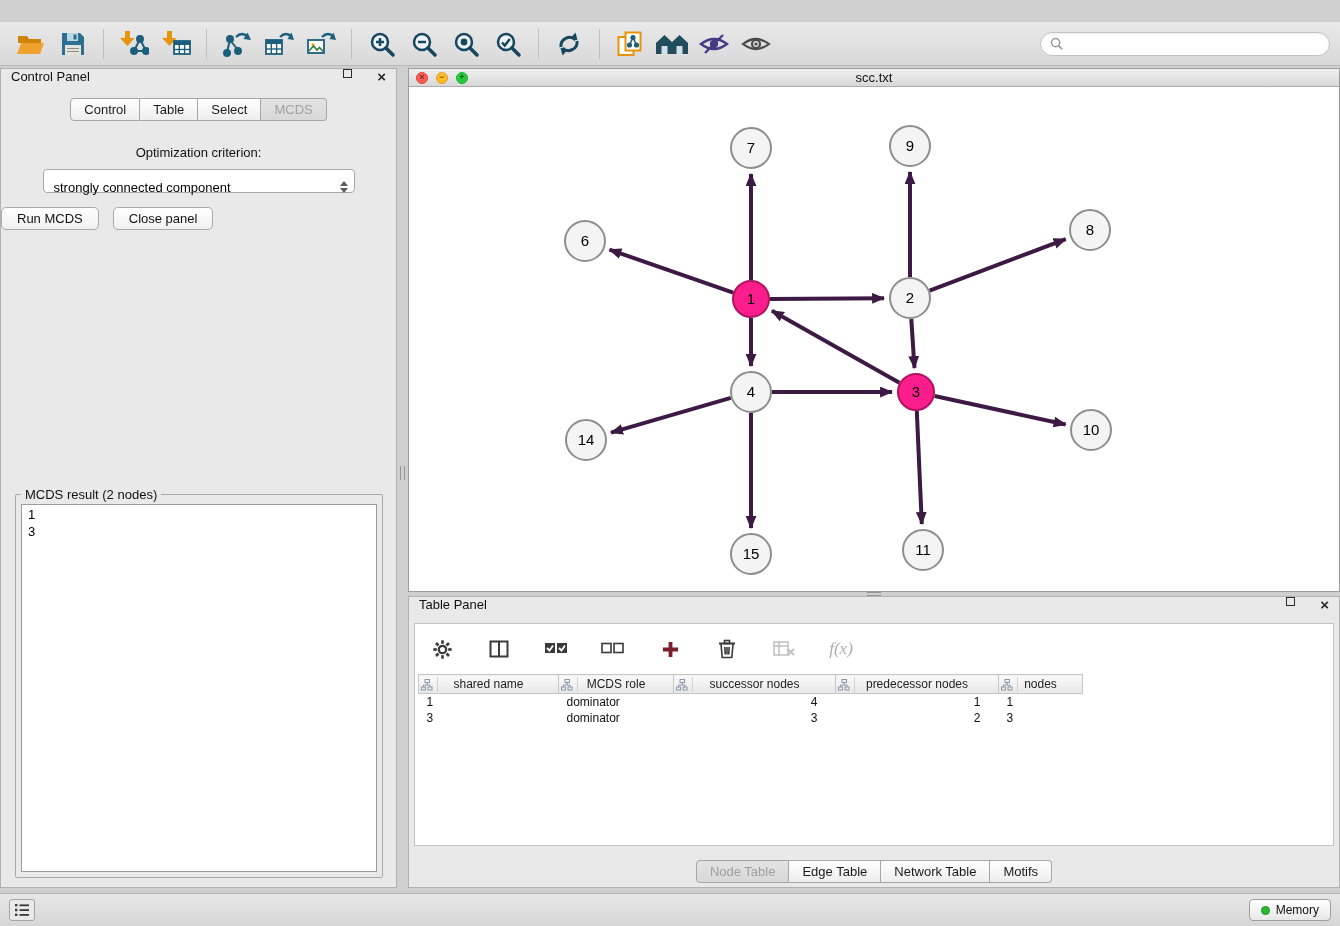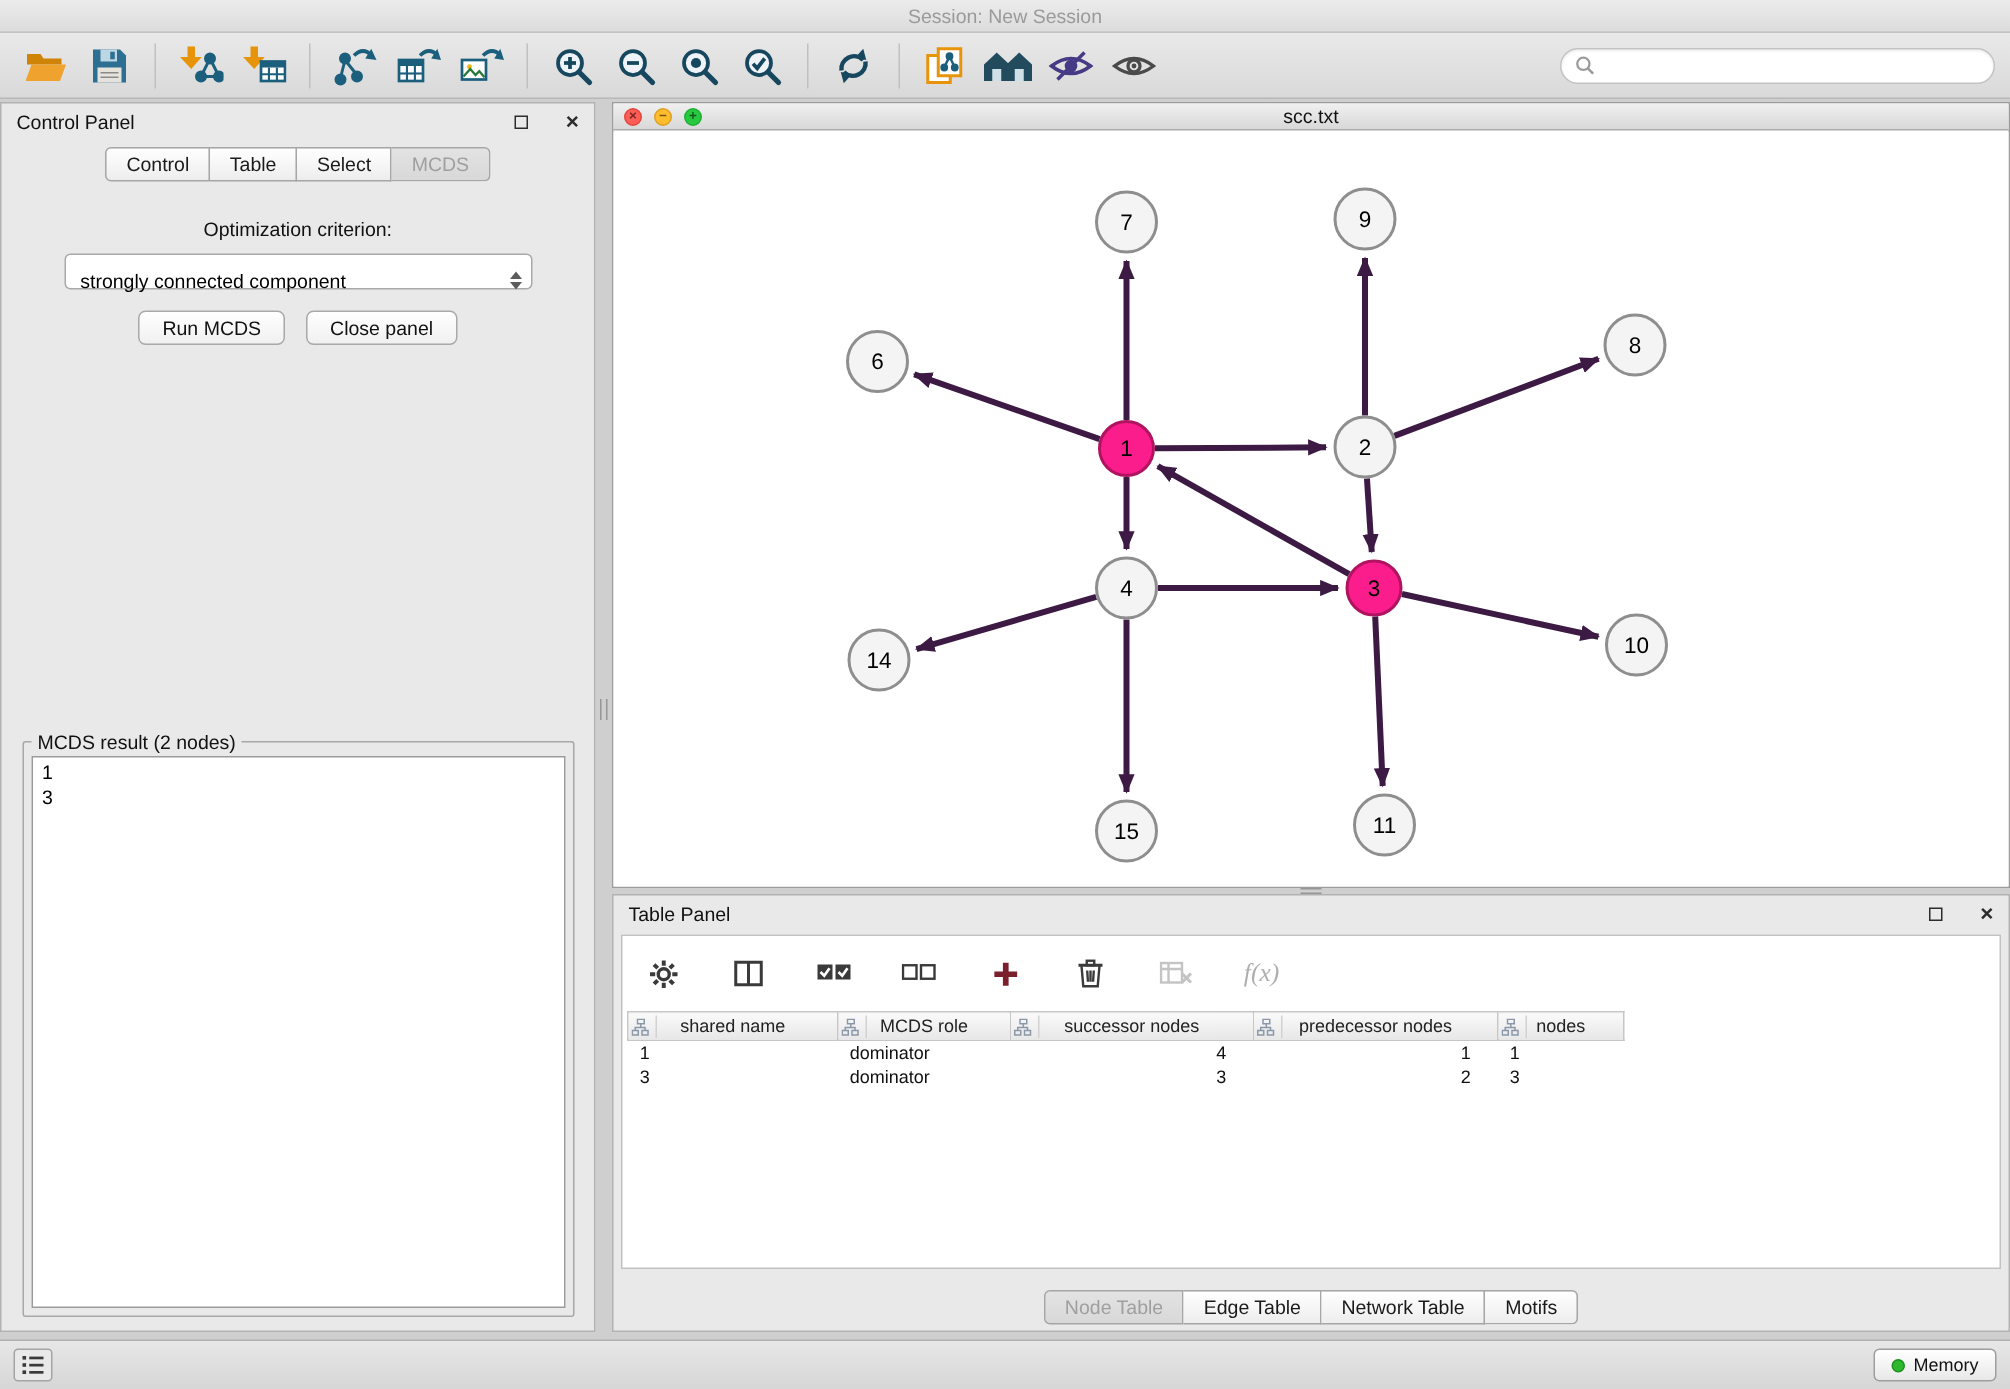--- a/index.html
+++ b/index.html
@@ -16,21 +16,21 @@
     display:flex; align-items:center; padding:0 10px; }
   .tbtn { width:36px; height:36px; display:flex; align-items:center; justify-content:center; margin:0 3px; }
   .tsep { width:1px; height:30px; background:#c0c0c0; margin:0 9px; }
   .search { margin-left:auto; width:290px; height:24px; background:#fff;
     border:1px solid #c3c3c3; border-radius:12px; display:flex; align-items:center;
     padding:0 9px; box-shadow:inset 0 1px 2px rgba(0,0,0,.08); }
   .search input { border:none; outline:none; flex:1; font-size:13px; background:transparent; margin-left:5px; }
 
   
   .panel { position:absolute; background:#e9e9e9; border:1px solid #b2b2b2; }
-  .panel-header { height:24px; display:flex; align-items:center; padding:0 10px; font-size:13px; color:#111;gap:12px; }
+  .panel-header { height:24px; display:flex; padding:0 10px; font-size:13px; color:#111;gap:12px; }
   .ph-spacer { flex:1; }
   .float-box { width:9px; height:9px; border:1.5px solid #2c2c2c; margin-right:13px; }
   .close-x { font-size:15px; font-weight:bold; color:#2c2c2c; line-height:1; }
 
   
   .tabs { display:flex; justify-content:center; }
   .tab { font-size:13px; padding:3px 13px; background:linear-gradient(#ffffff,#ededed);
     border:1px solid #a6a6a6; border-left:none; color:#1a1a1a; white-space:nowrap; }
   .tab:first-child { border-left:1px solid #a6a6a6; border-top-left-radius:4px; border-bottom-left-radius:4px; }
   .tab:last-child { border-top-right-radius:4px; border-bottom-right-radius:4px;text-align:center; }
@@ -38,21 +38,21 @@
 
   
   .control-panel { left:0; top:68px; width:397px; height:820px; }
   .cp-tabs { margin-top:5px; }
   .opt-label { text-align:center; margin-top:24px; font-size:13px; color:#111; }
   .dropdown { width:312px; margin:9px auto 0; height:24px; background:#fff; border:1px solid #a9a9a9;
     border-radius:4px; display:flex; align-items:center; padding:12px 6px 0 10px; font-size:13px; }
   .dd-arrows { margin-left:auto; display:flex; flex-direction:column; gap:2px; align-items:center; }
   .dd-arrows .up { width:0; height:0; border-left:4px solid transparent; border-right:4px solid transparent; border-bottom:5px solid #5c5c5c; }
   .dd-arrows .down { width:0; height:0; border-left:4px solid transparent; border-right:4px solid transparent; border-top:5px solid #5c5c5c; }
-  .btn-row { display:flex; justify-content:center; gap:14px; margin-top:14px; }
+  .btn-row { display:flex; justify-content:flex-start; gap:14px; margin-top:14px; }
   .btn { font-size:13px; font-family:"Liberation Sans",sans-serif; padding:3px 15px; border:1px solid #a9a9a9;
     border-radius:5px; background:linear-gradient(#ffffff,#f0f0f0); color:#111; }
   .result-box { position:absolute; left:14px; top:425px; width:368px; height:384px;
     border:1px solid #a8a8a8; border-radius:2px; }
   .result-box-title { position:absolute; top:-8px; left:5px; background:#e9e9e9; padding:0 4px; font-size:13px; color:#111; }
   .result-list { position:absolute; left:5px; right:5px; top:9px; bottom:5px; background:#fff;
     border:1px solid #9b9b9b; font-size:13px; line-height:17px; padding:1px 6px; overflow:auto; }
 
   
   .network-window { position:absolute; left:408px; top:68px; width:932px; height:524px;
@@ -98,23 +98,20 @@
     background:#e9e9e9; display:flex; align-items:center; justify-content:center; }
   .memory-btn { margin-left:auto; height:22px; padding:0 11px; border:1px solid #9e9e9e; border-radius:4px;
     background:linear-gradient(#ffffff,#e8e8e8); display:flex; align-items:center; gap:6px; font-size:12px; color:#111; }
   .mem-dot { width:9px; height:9px; border-radius:50%; background:#2db82d; border:1px solid #1f8f1f; }
 </style>
 </head>
 <body>
 
 <div class="app">
 
-  <div class="titlebar">
-    <span>Session: New Session</span>
-  </div>
 
   <div class="toolbar">
     <div class="tbtn">
       <svg width="28" height="24" viewBox="0 0 28 24">
         <path d="M1 4 h9 l2 3 h12 v4 H1 Z" fill="#cf8408"></path>
         <path d="M4 11 h23 l-4 11 H0 Z" fill="#f0a22e"></path>
       </svg>
     </div>
     <div class="tbtn">
       <svg width="26" height="26" viewBox="0 0 26 26">

